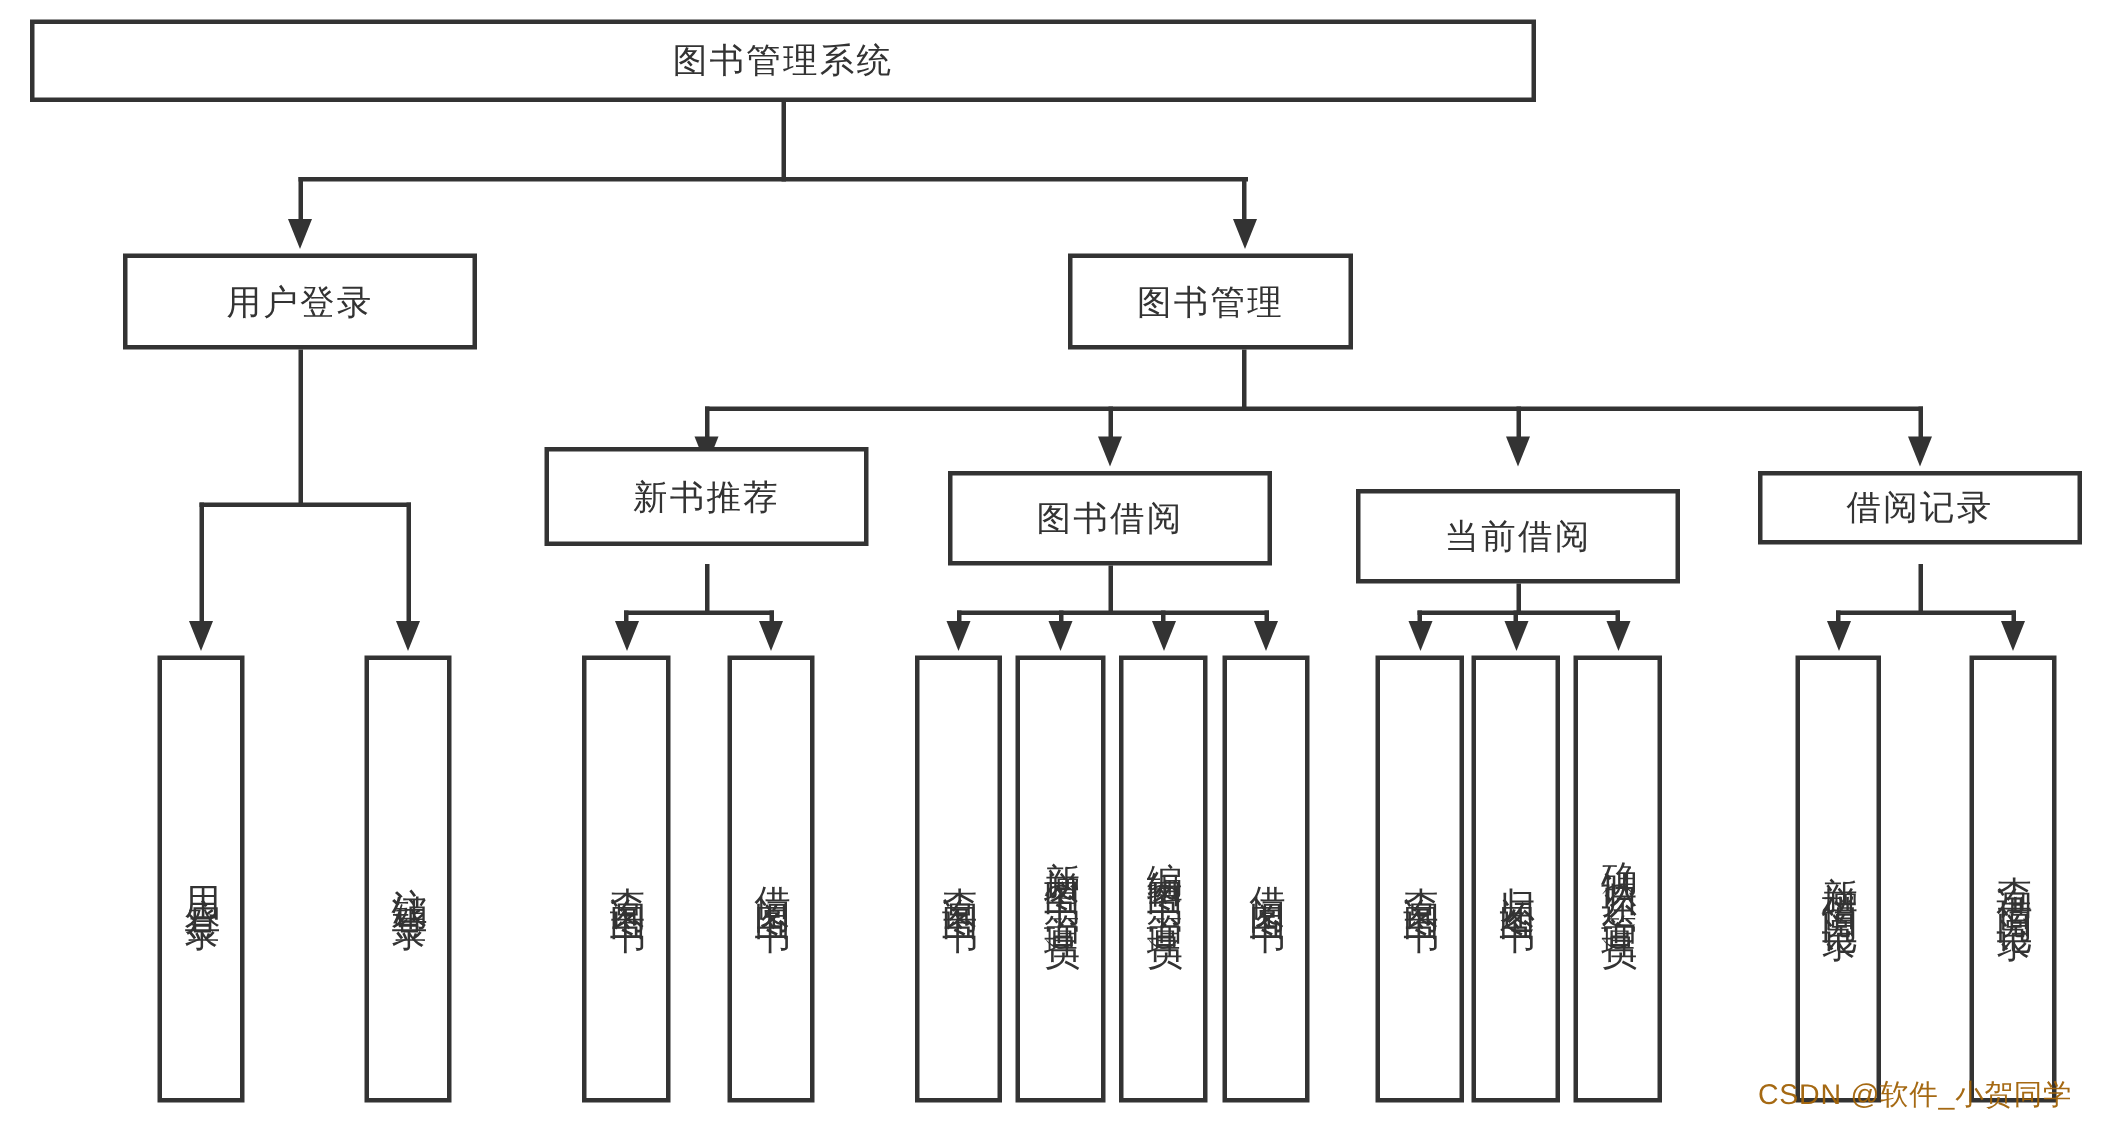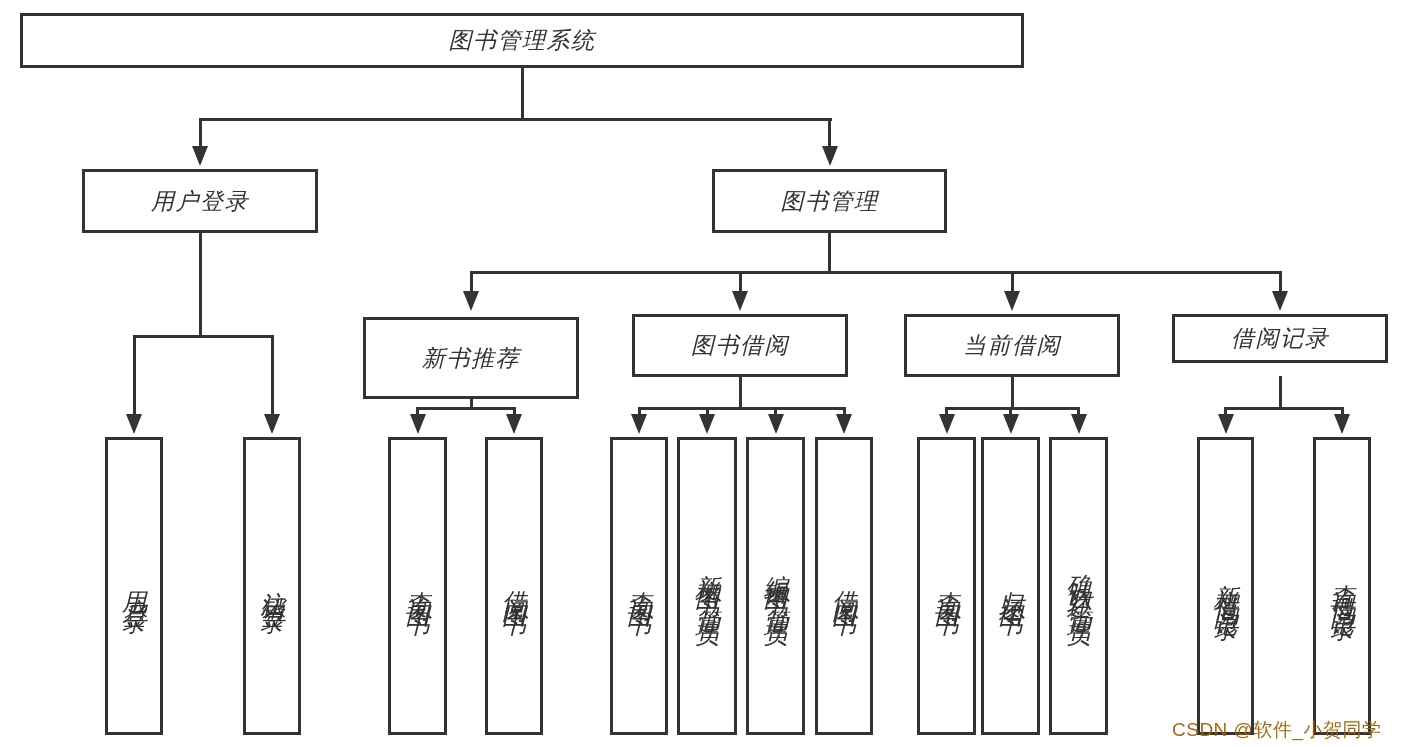--- a/index.html
+++ b/index.html
@@ -17,21 +17,20 @@
   }
   .node {
     position: absolute;
     box-sizing: border-box;
     border: 3px solid var(--line, #333333);
     background: var(--fill, #ffffff);
     color: var(--text, #333333);
     display: flex;
     align-items: center;
     justify-content: center;
-    font-style: italic;
   }
   .node.h .label {
     font-size: 23px;
     letter-spacing: 1.5px;
     white-space: nowrap;
   }
   .node.v .label {
     writing-mode: vertical-rl;
     text-orientation: mixed;
     font-size: 24px;
@@ -119,30 +118,30 @@
       <div class="seg" style="left: 1341px; top: 407px; width: 3px; height: 10px;"></div>
       <div class="arrowhead" style="left: 1334px; top: 414px;"></div>
     </div>
   <div id="node-layer">
       <div class="node h" style="left: 20px; top: 13px; width: 1004px; height: 55px;">
         <span class="label">图书管理系统</span>
       </div>
       <div class="node h" style="left: 82px; top: 169px; width: 236px; height: 64px;">
         <span class="label">用户登录</span>
       </div>
-      <div class="node h" style="left: 712px; top: 169px; width: 235px; height: 64px;">
+      <div class="node h" style="left: 712px; top: 169px; width: 190px; height: 64px;">
         <span class="label">图书管理</span>
       </div>
-      <div class="node h" style="left: 363px; top: 317px; width: 216px; height: 82px;">
+      <div class="node h" style="left: 363px; top: 298px; width: 216px; height: 66px;">
         <span class="label">新书推荐</span>
       </div>
       <div class="node h" style="left: 632px; top: 314px; width: 216px; height: 63px;">
         <span class="label">图书借阅</span>
       </div>
-      <div class="node h" style="left: 904px; top: 314px; width: 216px; height: 63px;">
+      <div class="node h" style="left: 904px; top: 326px; width: 216px; height: 63px;">
         <span class="label">当前借阅</span>
       </div>
       <div class="node h" style="left: 1172px; top: 314px; width: 216px; height: 49px;">
         <span class="label">借阅记录</span>
       </div>
       <div class="node v" style="left: 105px; top: 437px; width: 58px; height: 298px;">
         <span class="label">用户登录</span>
       </div>
       <div class="node v" style="left: 243px; top: 437px; width: 58px; height: 298px;">
         <span class="label">注销登录</span>

